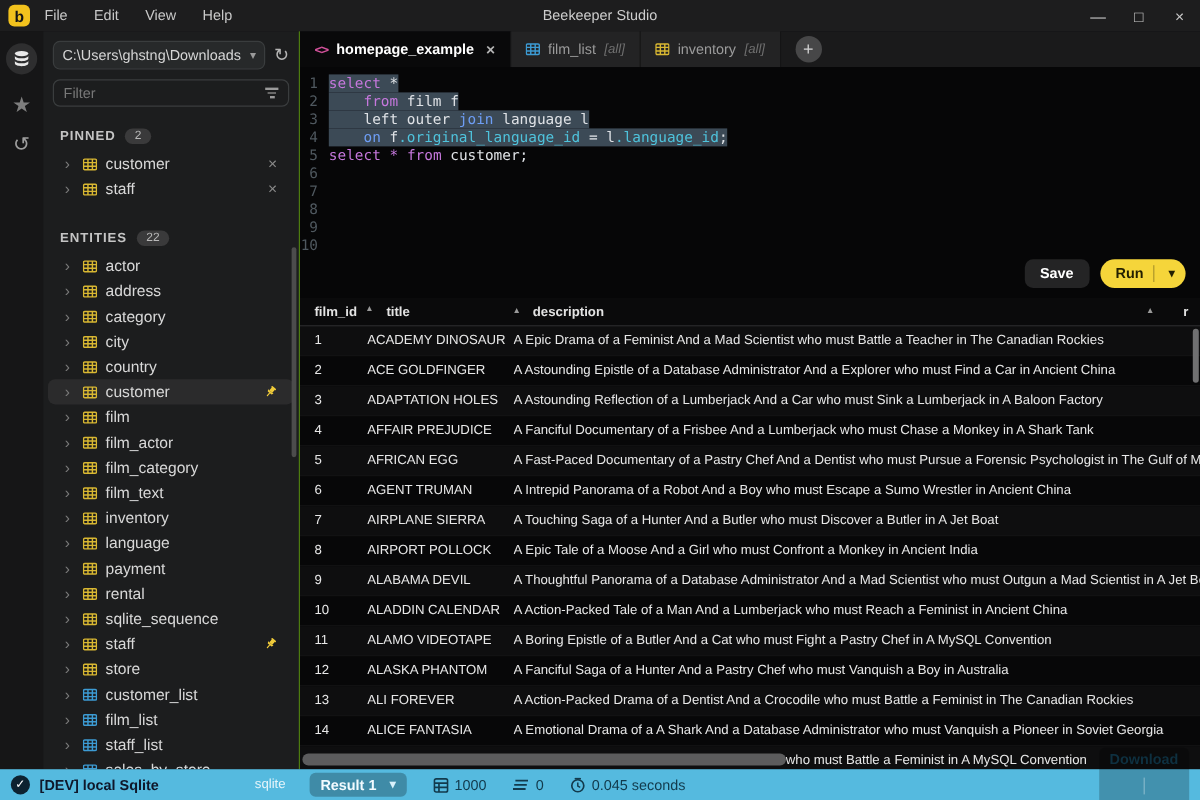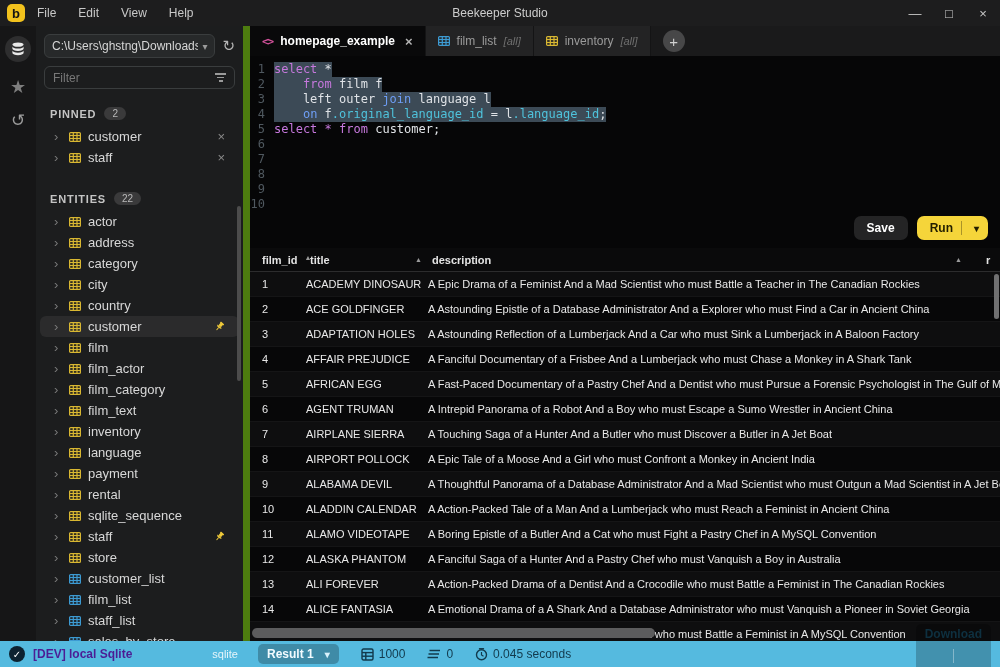--- a/index.html
+++ b/index.html
@@ -17,21 +17,21 @@
   .win-controls span { width:34px; text-align:center; font-size:13px; color:#c9c9c9; }
 
   
   .app-body { position:absolute; top:26px; bottom:26px; left:0; right:0; display:flex; }
   .rail { width:36px; background:#161617; display:flex; flex-direction:column; align-items:center; padding-top:10px; gap:16px; }
   .rail-db { width:26px; height:26px; border-radius:50%; background:#2e2e2f; display:flex; align-items:center; justify-content:center; }
   .rail-star { color:#7e7e7e; font-size:18px; line-height:1; }
   .rail-history { color:#9d9d9d; font-size:17px; line-height:1; }
 
   
-  .sidebar { width:214px; background:#1c1d1e; position:relative; overflow:hidden; border-right:7px solid #4d7c0f; }
+  .sidebar { width:214px; background:#1c1d1e; position:relative; overflow:hidden; border-right:1px solid #4d7c0f; }
   .conn-row { display:flex; align-items:center; gap:7px; margin:8px 8px 0 8px; }
   .conn-box { flex:1; height:24px; background:#27292a; border:1px solid #3a3d3e; border-radius:6px; display:flex; align-items:center; padding:0 7px; font-size:12px; color:#d6d6d6; min-width:0; }
   .conn-path { flex:1; white-space:nowrap; overflow:hidden; min-width:0; }
   .caret { color:#9a9a9a; font-size:10px; margin-left:4px; }
   .refresh { color:#b5b5b5; font-size:15px; }
   .filter-row { margin:8px 8px 0 8px; height:23px; border:1px solid #3a3d3e; border-radius:6px; display:flex; align-items:center; padding:0 8px; }
   .filter-row input { flex:1; background:transparent; border:none; outline:none; color:#bbb; font-size:12px; font-family:inherit; }
   .filter-row input::placeholder { color:#787878; }
   .filter-icon { display:flex; flex-direction:column; gap:2px; align-items:center; }
   .filter-icon i { display:block; height:1.5px; background:#9a9a9a; }
@@ -64,49 +64,49 @@
   .ed-lines { padding-top:6px; font-family:"DejaVu Sans Mono",monospace; font-size:12px; line-height:15px; }
   .ed-line { display:flex; min-height:15px; }
   .ln { width:24px; flex-shrink:0; text-align:right; padding-right:9px; color:#4f585f; }
   .code { white-space:pre; color:#dfe2e6; }
   .ed-line.selected .code { background:#3c4a56; }
   .code span.kw { color:#c678dd; }
   .code span.kw2 { color:#6e9ef5; }
   .code span.prop { color:#4fc3dc; }
   .ed-actions { position:absolute; right:12px; bottom:8px; display:flex; gap:9px; }
   .btn-save { background:#242425; color:#fff; font-size:12px; font-weight:bold; padding:5px 13px; border-radius:7px; border:none; font-family:inherit; }
-  .btn-run { background:#f5d53a; color:#231f00; font-size:12px; font-weight:bold; padding:5px 9px 5px 13px; border-radius:7px; border:none; display:flex; align-items:center; gap:8px; font-family:inherit; }
+  .btn-run { background:#f5d53a; color:#231f00; font-size:12px; font-weight:bold; padding:5px 9px 5px 13px; border-radius:12px; border:none; display:flex; align-items:center; gap:8px; font-family:inherit; }
   .btn-run .sep { width:1px; height:14px; background:rgba(0,0,0,0.3); }
   .btn-run .caret { color:#231f00; }
 
   
   .grid { flex:1; position:relative; overflow:hidden; background:#070708; }
   .grid-header { height:24px; display:flex; align-items:center; font-size:11px; font-weight:bold; color:#e3e3e3; border-bottom:1px solid #2c2c2d; background:#0a0a0b; position:relative; }
-  .col-id { width:60px; padding-left:12px; display:flex; align-items:flex-start; }
+  .col-id { width:72px; padding-left:12px; display:flex; align-items:flex-start; }
   .col-title { width:122px; display:flex; align-items:center; }
   .col-desc { flex:1; display:flex; align-items:center; min-width:0; }
   .sort { font-size:7px; color:#9a9a9a; }
   .col-id .sort { margin-left:7px; }
   .col-title .sort { margin-left:auto; margin-right:10px; }
   .col-desc .sort { margin-left:auto; margin-right:24px; }
   .partial-col { width:14px; overflow:hidden; white-space:nowrap; font-weight:bold; }
   .grid-rows { }
   .grid-row { height:25px; display:flex; align-items:center; font-size:11px; color:#e8e8e8; border-bottom:1px solid #151516; background:#070708; }
   .grid-row:nth-child(odd) { background:#0e0e0f; }
   .cell-id { width:56px; padding-left:12px; }
   .cell-title { width:122px; white-space:nowrap; overflow:hidden; }
   .cell-desc { flex:1; white-space:nowrap; overflow:hidden; padding-right:18px; }
   .hscroll-thumb { position:absolute; left:2px; bottom:3px; width:403px; height:10px; background:#5c5c5d; border-radius:5px; z-index:5; }
   .vscroll-thumb { position:absolute; right:1px; top:26px; width:5px; height:45px; background:#707071; border-radius:3px; z-index:5; }
 
   
   .statusbar { position:absolute; left:0; right:0; bottom:0; height:26px; background:#55badf; display:flex; align-items:center; z-index:30; }
   .sb-left { width:250px; flex-shrink:0; display:flex; align-items:center; gap:8px; padding:0 12px 0 9px; }
   .sb-check { width:16px; height:16px; border-radius:50%; background:#0d2230; color:#fff; font-size:10px; display:flex; align-items:center; justify-content:center; flex-shrink:0; }
-  .sb-conn { font-size:12px; font-weight:bold; color:#4c1d95; white-space:nowrap; }
+  .sb-conn { font-size:12px; font-weight:bold; color:#0f172a; white-space:nowrap; }
   .sb-type { margin-left:auto; font-size:11px; color:rgba(255,255,255,0.85); }
   .sb-main { flex:1; display:flex; align-items:center; gap:22px; padding-left:8px; min-width:0; }
   .sb-pill { background:rgba(0,0,0,0.25); border-radius:5px; color:#f2fbff; font-size:12px; font-weight:bold; padding:3px 9px; display:flex; align-items:center; gap:7px; }
   .sb-pill .caret { color:#d9f1fb; }
   .sb-stat { display:flex; align-items:center; gap:5px; color:#123a4c; font-size:12px; }
   .sb-stat svg { display:block; }
   .sb-download { margin-left:auto; margin-right:9px; background:rgba(0,0,0,0.22); border-radius:5px; color:#0e3040; font-size:12px; font-weight:bold; padding:3px 9px; display:flex; align-items:center; gap:8px;flex-direction:column; }
   .sb-download .sep { width:1px; height:14px; background:rgba(255,255,255,0.35); }
 </style>
 </head>

